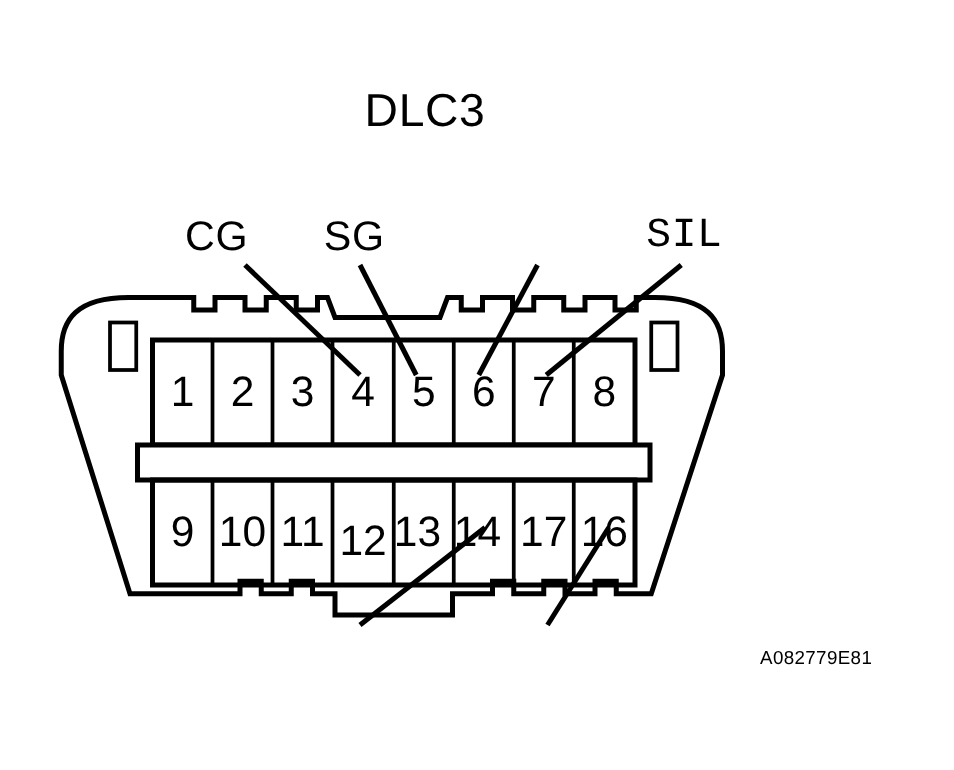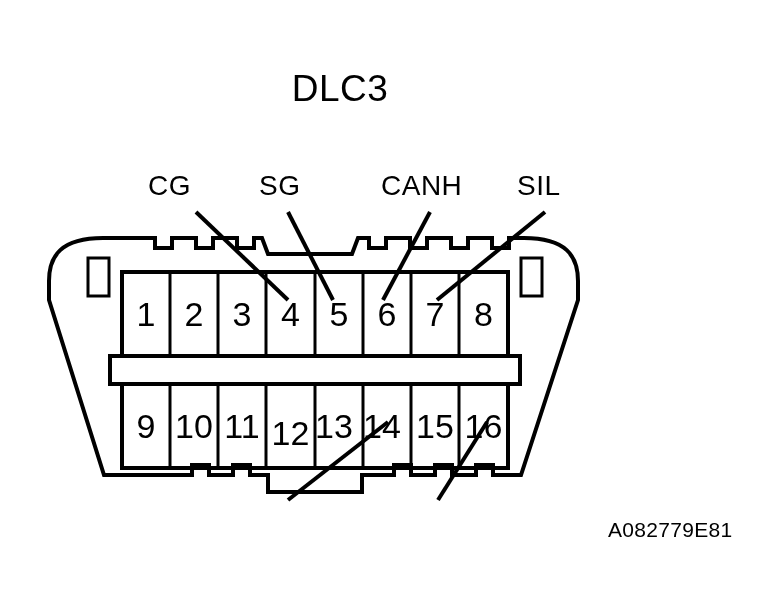--- a/index.html
+++ b/index.html
@@ -30,53 +30,52 @@
   }
   #title {
     left: 0;
     top: 70px;
     width: 680px;
     text-align: center;
     font-size: 37px;
     letter-spacing: 0.5px;
   }
   .callout {
-    font-size: 28px;
+    font-size: 33px;
     letter-spacing: 0.5px;
   }
   #lbl-cg   { left: 148px; top: 172px; }
   #lbl-sg   { left: 259px; top: 172px; }
   #lbl-canh { left: 381px; top: 172px; }
-  #lbl-sil  { left: 517px; top: 172px; }
+  #lbl-sil  { left: 517px; top: 172px; font-family: Liberation Mono, monospace; }
   #lbl-canl { left: 224px; top: 505px; }
   #lbl-bat  { left: 393px; top: 505px; }
   #refcode {
     left: 608px;
     top: 519px;
-    font-size: 21px;
+    font-size: 15px;
     letter-spacing: 0.3px;
   }
   .pin-num {
     position: absolute;
     text-align: center;
     font-size: 34px;
     color: #000;
     line-height: 1;
   }
 </style>
 </head>
 <body>
 
 <div id="figure">
 
   <div class="txt" id="title">DLC3</div>
 
   <div class="txt callout" id="lbl-cg">CG</div>
   <div class="txt callout" id="lbl-sg">SG</div>
-  <div class="txt callout" id="lbl-canh">CANH</div>
   <div class="txt callout" id="lbl-sil">SIL</div>
 
 
   <div class="txt" id="refcode">A082779E81</div>
 
   <svg id="connector-svg" width="763" height="616" viewBox="0 0 763 616" style="position:absolute; left:0; top:0;">
 
     <path fill="none" stroke="#000" stroke-width="4" stroke-linejoin="miter" stroke-linecap="butt" d="M 140 238
              L 155 238 L 155 248 L 172 248 L 172 238
              L 196 238 L 196 248 L 213 248 L 213 238
@@ -148,16 +147,16 @@
   <div class="pin-num" style="left:363px; top:297px; width:48px;">6</div>
   <div class="pin-num" style="left:411px; top:297px; width:48px;">7</div>
   <div class="pin-num" style="left:459px; top:297px; width:49px;">8</div>
 
   <div class="pin-num" style="left:122px; top:409px; width:48px;">9</div>
   <div class="pin-num" style="left:170px; top:409px; width:48px;">10</div>
   <div class="pin-num" style="left:218px; top:409px; width:48px;">11</div>
   <div class="pin-num" style="left:266px; top:416px; width:49px;">12</div>
   <div class="pin-num" style="left:315px; top:409px; width:31px;">13</div>
   <div class="pin-num" style="left:363px; top:409px; width:30px;">14</div>
-  <div class="pin-num" style="left:411px; top:409px; width:48px;">15</div>
+  <div class="pin-num" style="left:411px; top:409px; width:48px;">17</div>
   <div class="pin-num" style="left:459px; top:409px; width:49px;">16</div>
 
 </div>
 
 </body></html>

